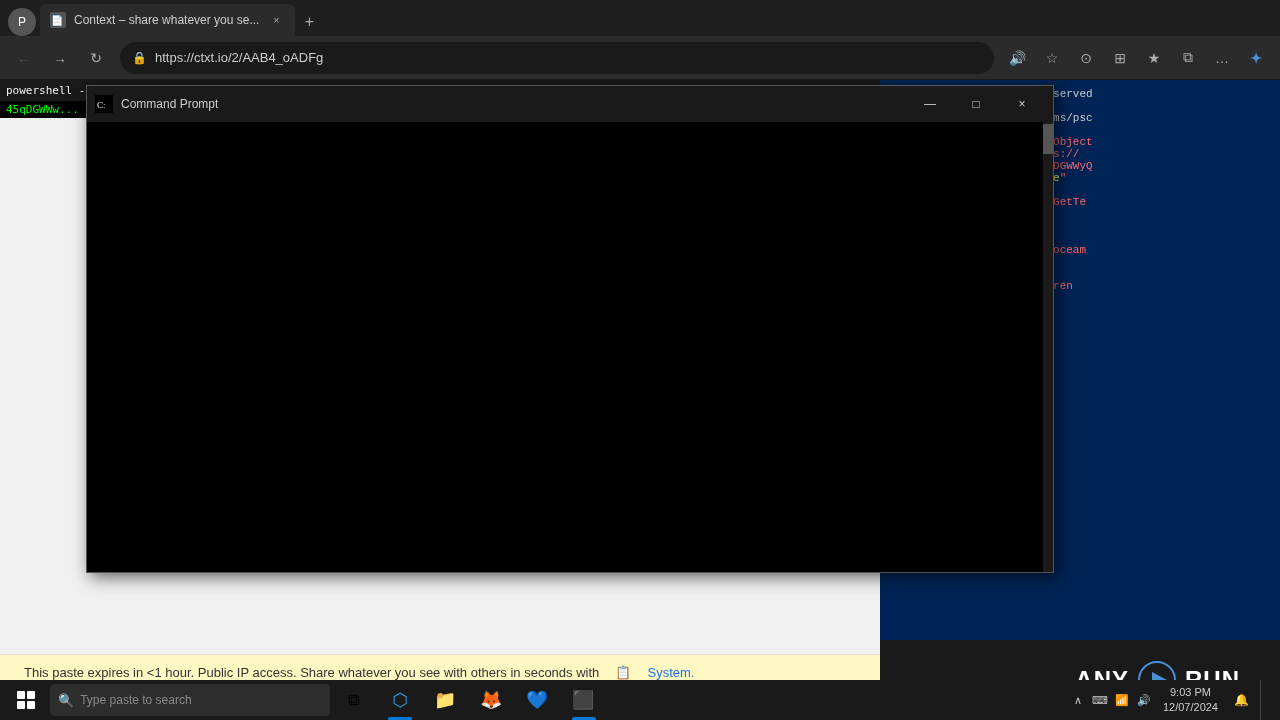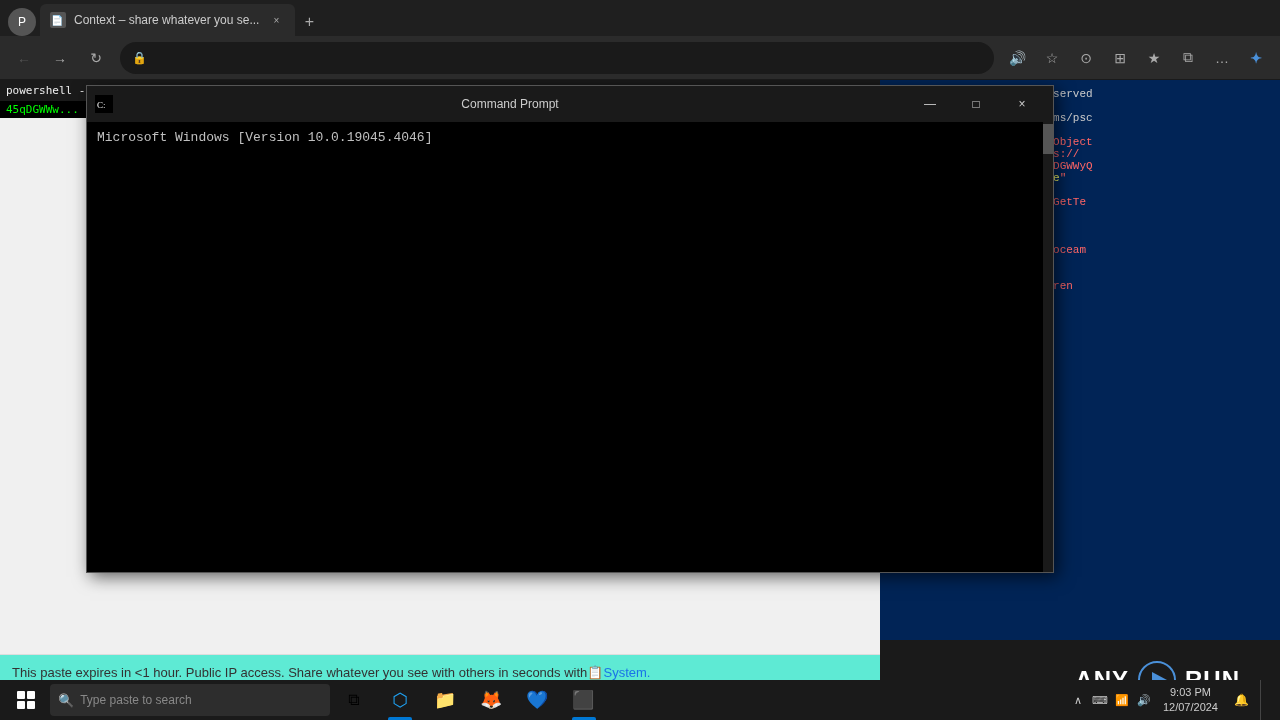--- a/index.html
+++ b/index.html
@@ -153,28 +153,28 @@
       overflow: hidden;
     }
 
     
     .notification-bar {
       position: absolute;
       bottom: 30px;
       left: 0;
       width: 880px;
       height: 36px;
-      background: #5eead4;
+      background: #fef9c3;
       border-top: 1px solid #ddd;
       display: flex;
       align-items: center;
-      padding: 0 12px;
+      padding: 0 24px;
       font-size: 13px;
       color: #333;
-      gap: 0;
+      gap: 16px;
     }
     .notif-link { color: #1a73e8; text-decoration: none; }
 
     
     .anyrun-area {
       position: absolute;
       bottom: 0; right: 0;
       width: 400px;
       height: 80px;
       background: #1a1a1a;
@@ -210,21 +210,20 @@
       display: flex;
       align-items: center;
       padding: 0 8px;
       gap: 8px;
       user-select: none;
     }
     .cmd-title {
       flex: 1;
       font-size: 12px;
       color: #ccc;
-      text-align: center;
     }
     .cmd-controls {
       display: flex;
       gap: 0;
     }
     .cmd-ctrl-btn {
       width: 46px; height: 32px;
       display: flex; align-items: center; justify-content: center;
       color: #ccc;
       font-size: 12px;
@@ -371,20 +370,21 @@
     </div>
     <div class="tab-new">+</div>
   </div>
 
   <div class="toolbar">
     <div class="tb-btn disabled">←</div>
     <div class="tb-btn">→</div>
     <div class="tb-btn">↻</div>
     <div class="address-bar">
       <span style="color:#4caf50;font-size:12px;">🔒</span>
+      <span class="address-text">https://ctxt.io/2/AAB4_oADFg</span>
     </div>
     <div class="tb-actions">
       <div class="tb-btn" title="Read aloud">🔊</div>
       <div class="tb-btn">☆</div>
       <div class="tb-btn">⊙</div>
       <div class="tb-btn">⊞</div>
       <div class="tb-btn">★</div>
       <div class="tb-btn">⧉</div>
       <div class="tb-btn">…</div>
       <div class="tb-btn" style="color:#4a90d9;font-weight:bold;">✦</div>
@@ -450,21 +450,20 @@
       </svg>
       <span class="cmd-title">Command Prompt</span>
       <div class="cmd-controls">
         <div class="cmd-ctrl-btn">—</div>
         <div class="cmd-ctrl-btn">□</div>
         <div class="cmd-ctrl-btn close">×</div>
       </div>
     </div>
 
     <div class="cmd-body">
-      <div>Microsoft Windows [Version 10.0.19045.4046]</div>
       <div>&nbsp;</div>
     </div>
 
     <div class="cmd-scrollbar">
       <div class="cmd-scrollbar-thumb"></div>
     </div>
   </div>
 
 </div>
 

